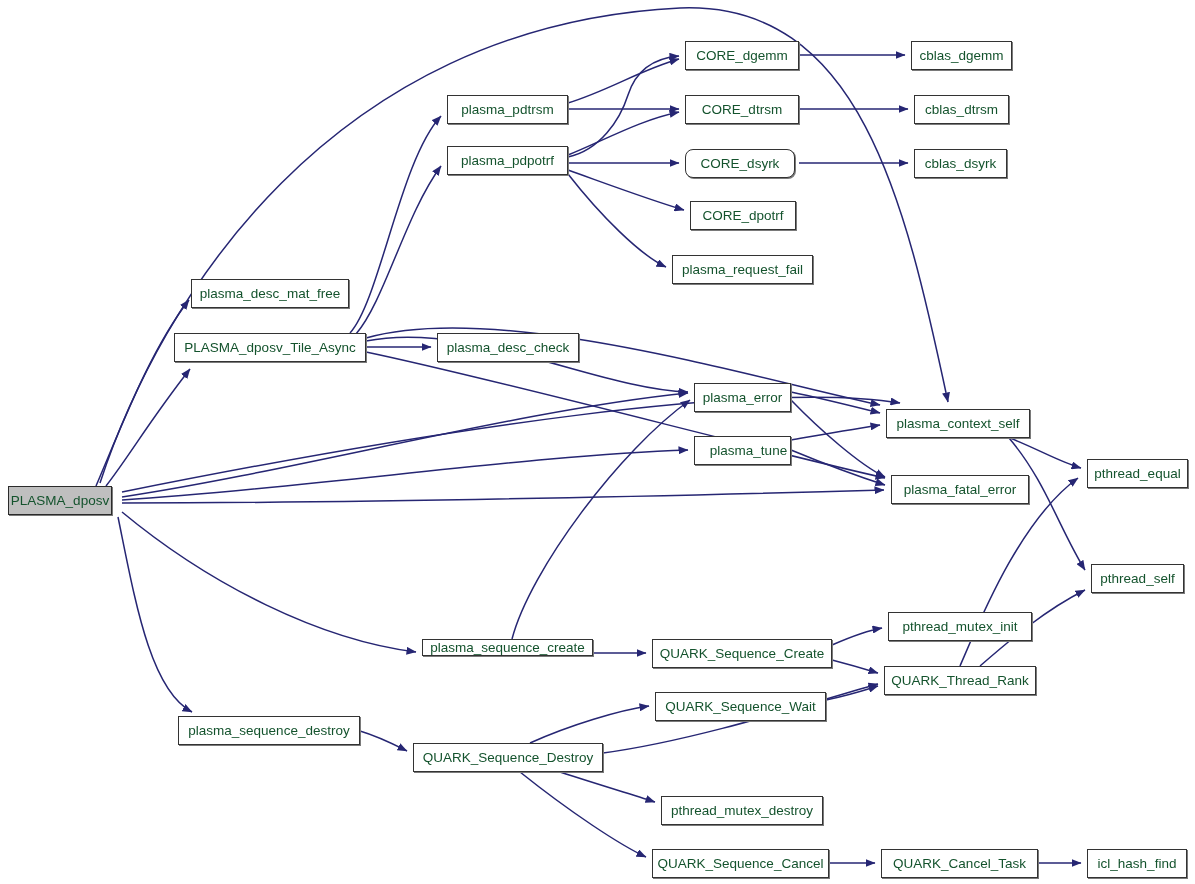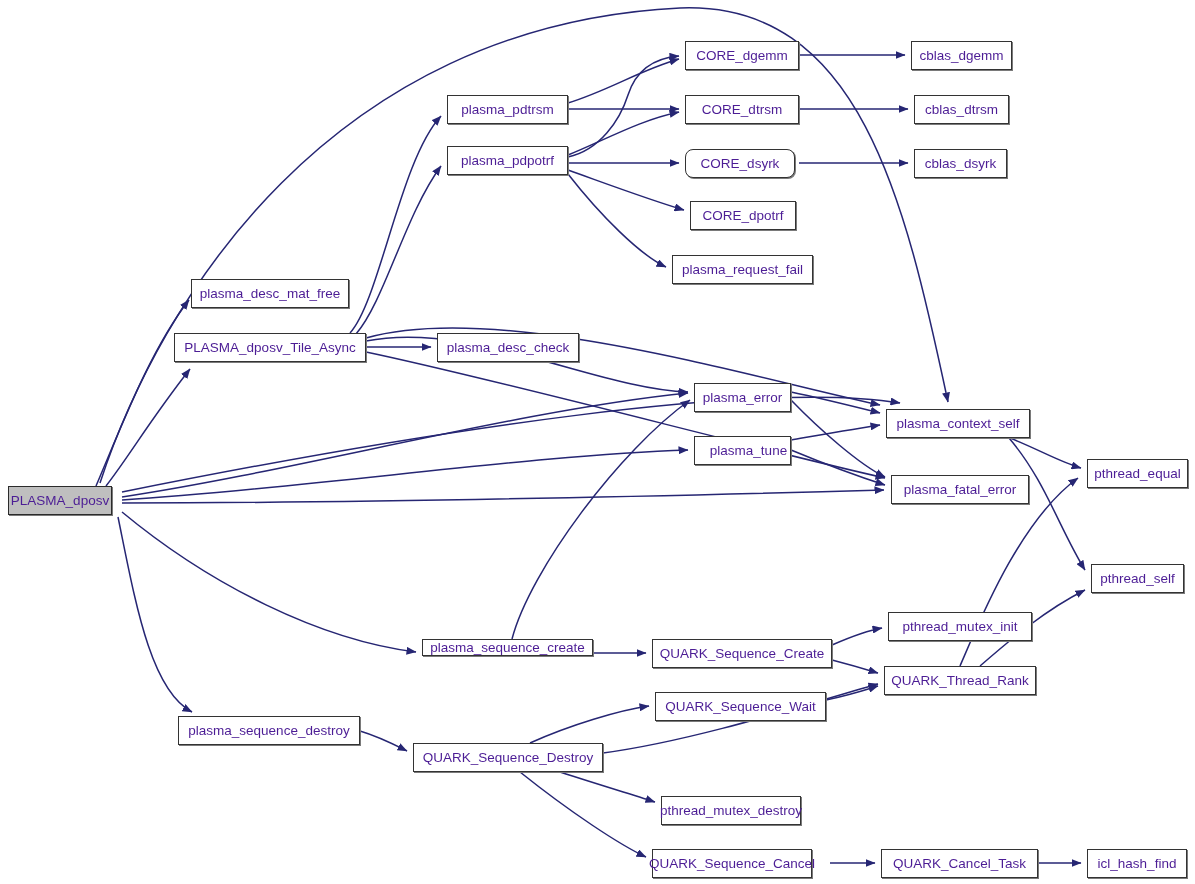--- a/index.html
+++ b/index.html
@@ -1,20 +1,20 @@
 <!DOCTYPE html>
 <html><head>
 <meta charset="utf-8">
 <style>
   html,body{margin:0;padding:0;background:#ffffff;}
   #canvas{position:relative;width:1195px;height:884px;background:#ffffff;
           font-family:"Liberation Sans","DejaVu Sans",sans-serif;overflow:hidden;}
   svg#edges{position:absolute;left:0;top:0;width:1195px;height:884px;}
   .node{position:absolute;box-sizing:border-box;border:1px solid #333333;
-        background:#ffffff;color:#4c1d95;font-size:13.5px;line-height:1;
+        background:#ffffff;color:#14532d;font-size:13.5px;line-height:1;
         display:flex;align-items:center;justify-content:center;
         white-space:nowrap;letter-spacing:0px;
         box-shadow:1px 1px 0 0 #7a7a7a;}
   .node.current{background:#bfbfbf;border:1px solid #2b2b2b;}
 </style>
 </head>
 <body>
 
 <div id="canvas">
   <svg id="edges" viewBox="0 0 1195 884">
@@ -155,24 +155,24 @@
       </div>
       <div class="node" style="left: 652px; top: 639px; width: 180px; height: 29px;">
         <span>QUARK_Sequence_Create</span>
       </div>
       <div class="node" style="left: 884px; top: 666px; width: 152px; height: 29px;">
         <span>QUARK_Thread_Rank</span>
       </div>
       <div class="node" style="left: 655px; top: 692px; width: 171px; height: 29px;">
         <span>QUARK_Sequence_Wait</span>
       </div>
-      <div class="node" style="left: 661px; top: 796px; width: 140px; height: 29px;">
+      <div class="node" style="left: 661px; top: 796px; width: 162px; height: 29px;">
         <span>pthread_mutex_destroy</span>
       </div>
-      <div class="node" style="left: 652px; top: 849px; width: 160px; height: 29px;">
+      <div class="node" style="left: 652px; top: 849px; width: 177px; height: 29px;">
         <span>QUARK_Sequence_Cancel</span>
       </div>
       <div class="node" style="left: 881px; top: 849px; width: 157px; height: 29px;">
         <span>QUARK_Cancel_Task</span>
       </div>
       <div class="node" style="left: 1087px; top: 849px; width: 100px; height: 29px;">
         <span>icl_hash_find</span>
       </div>
       <div class="node" style="left: 911px; top: 41px; width: 101px; height: 29px;">
         <span>cblas_dgemm</span>

